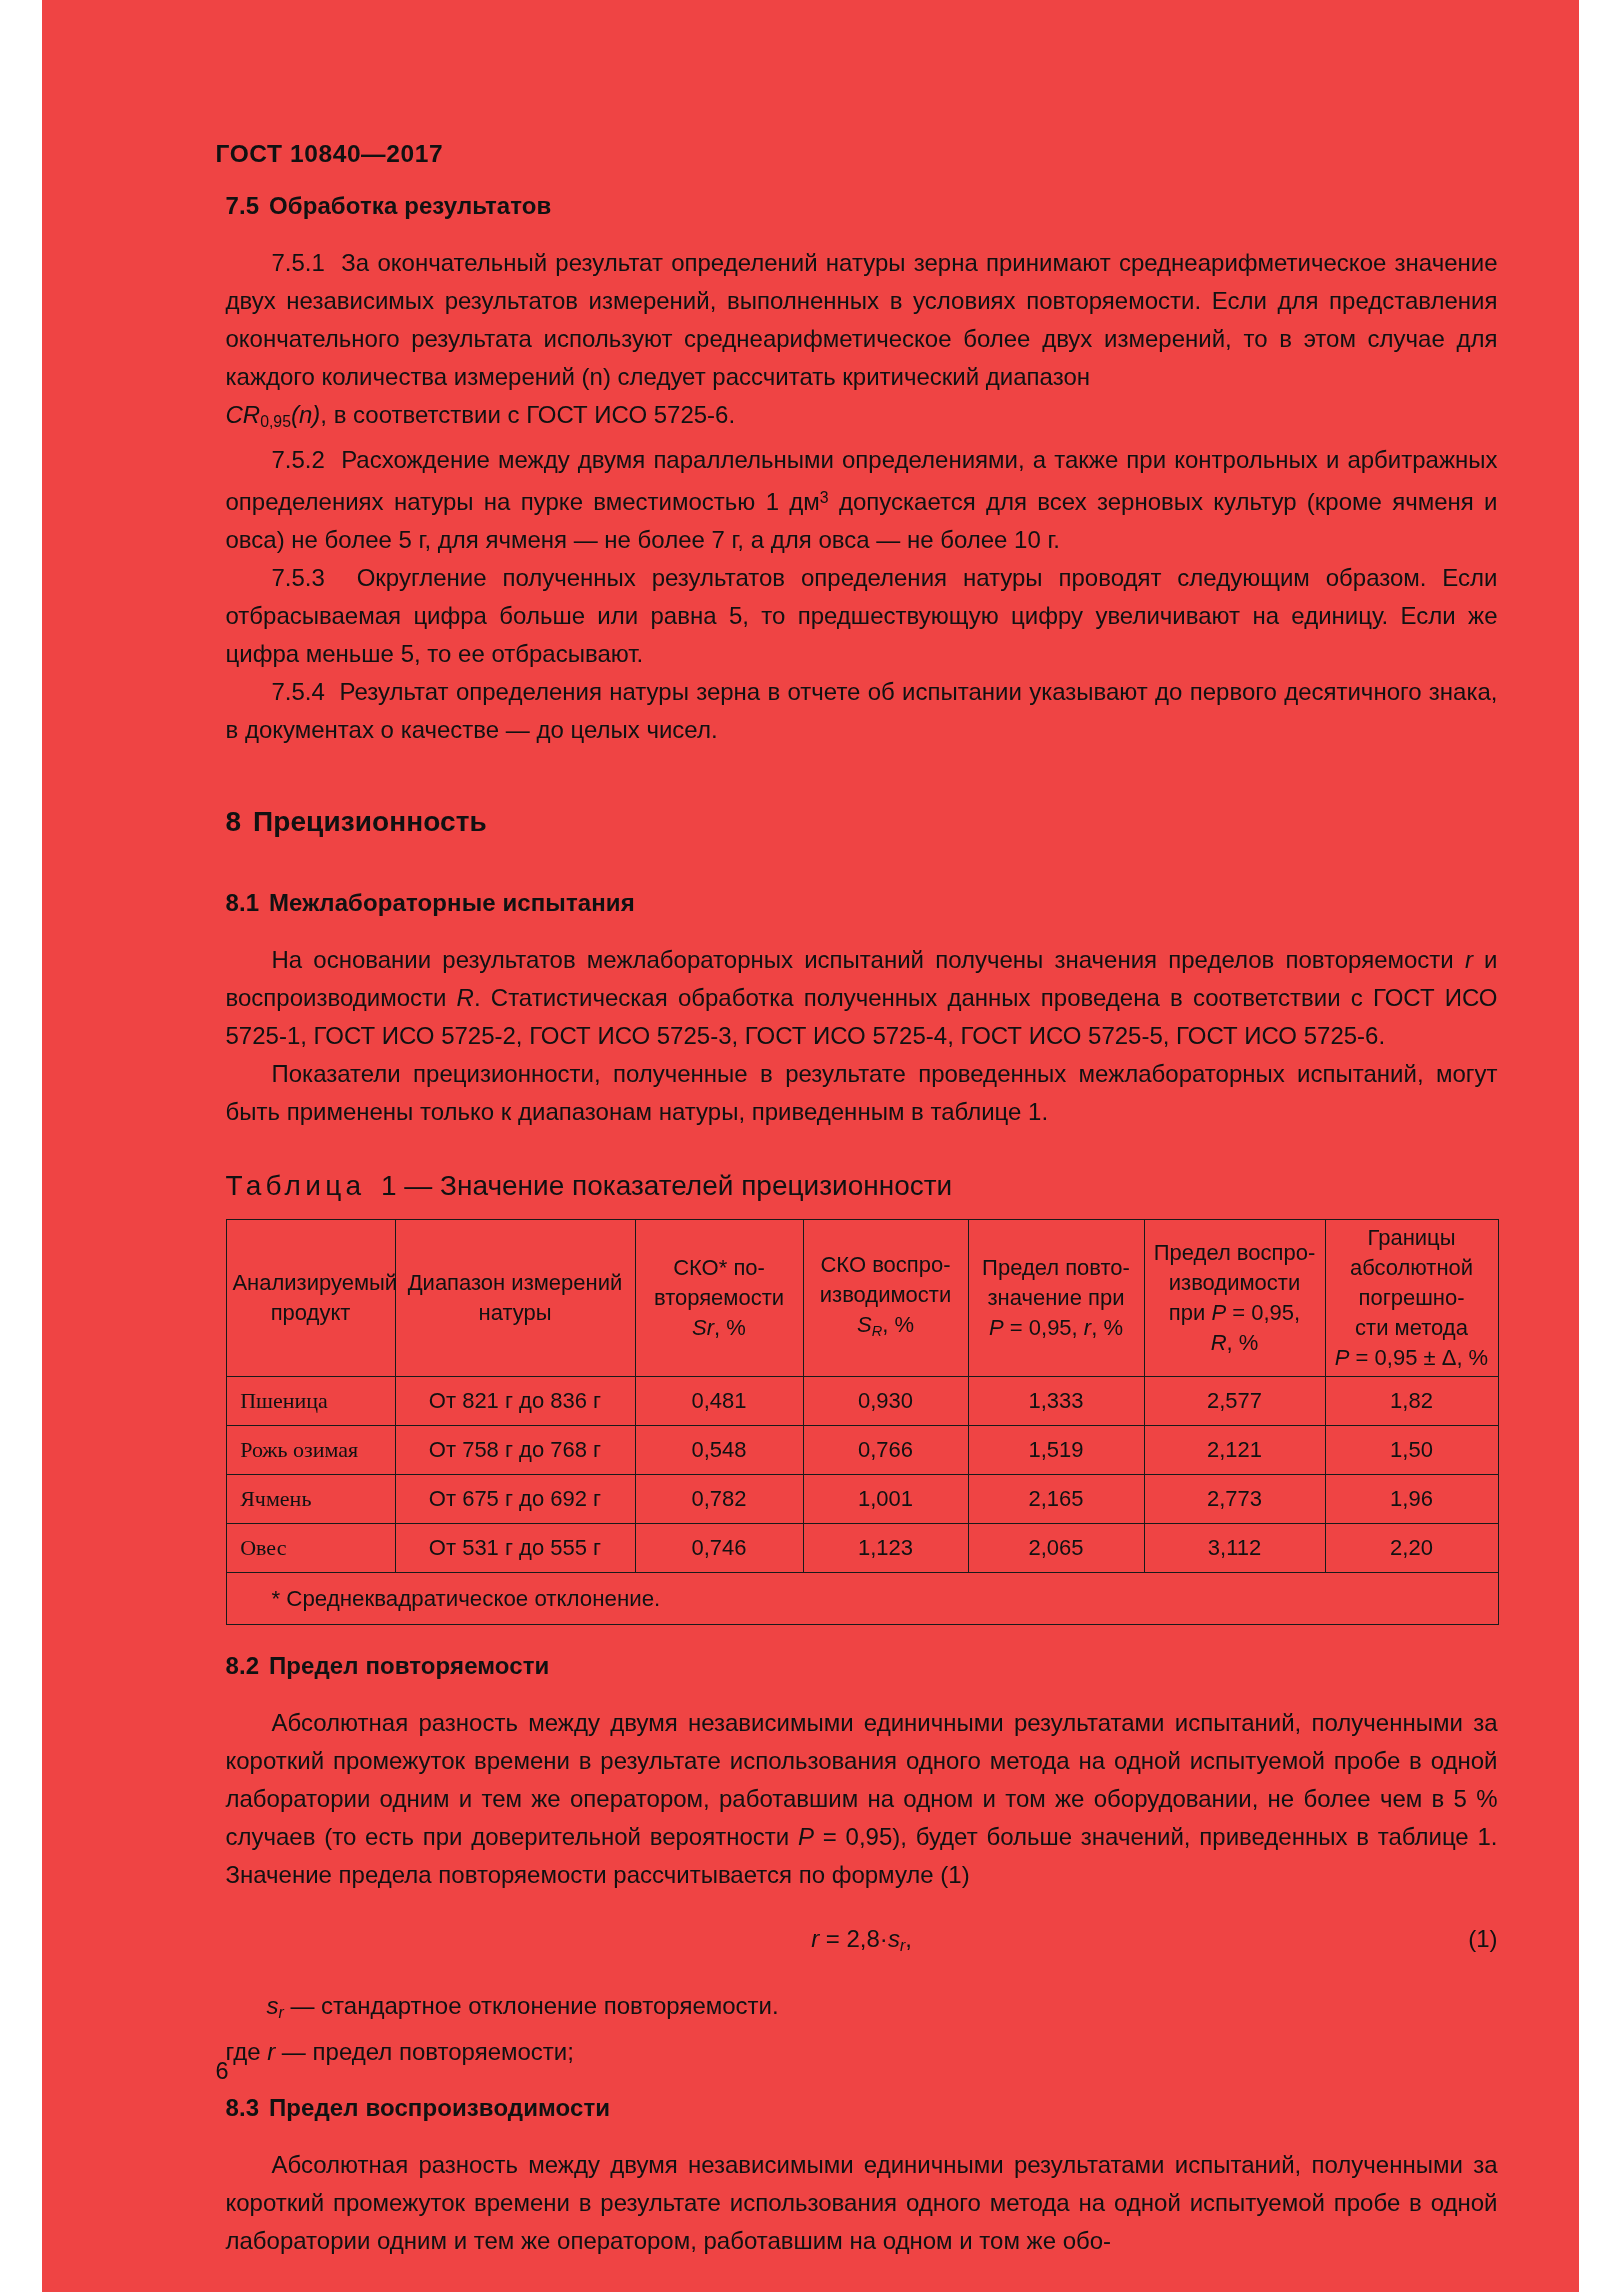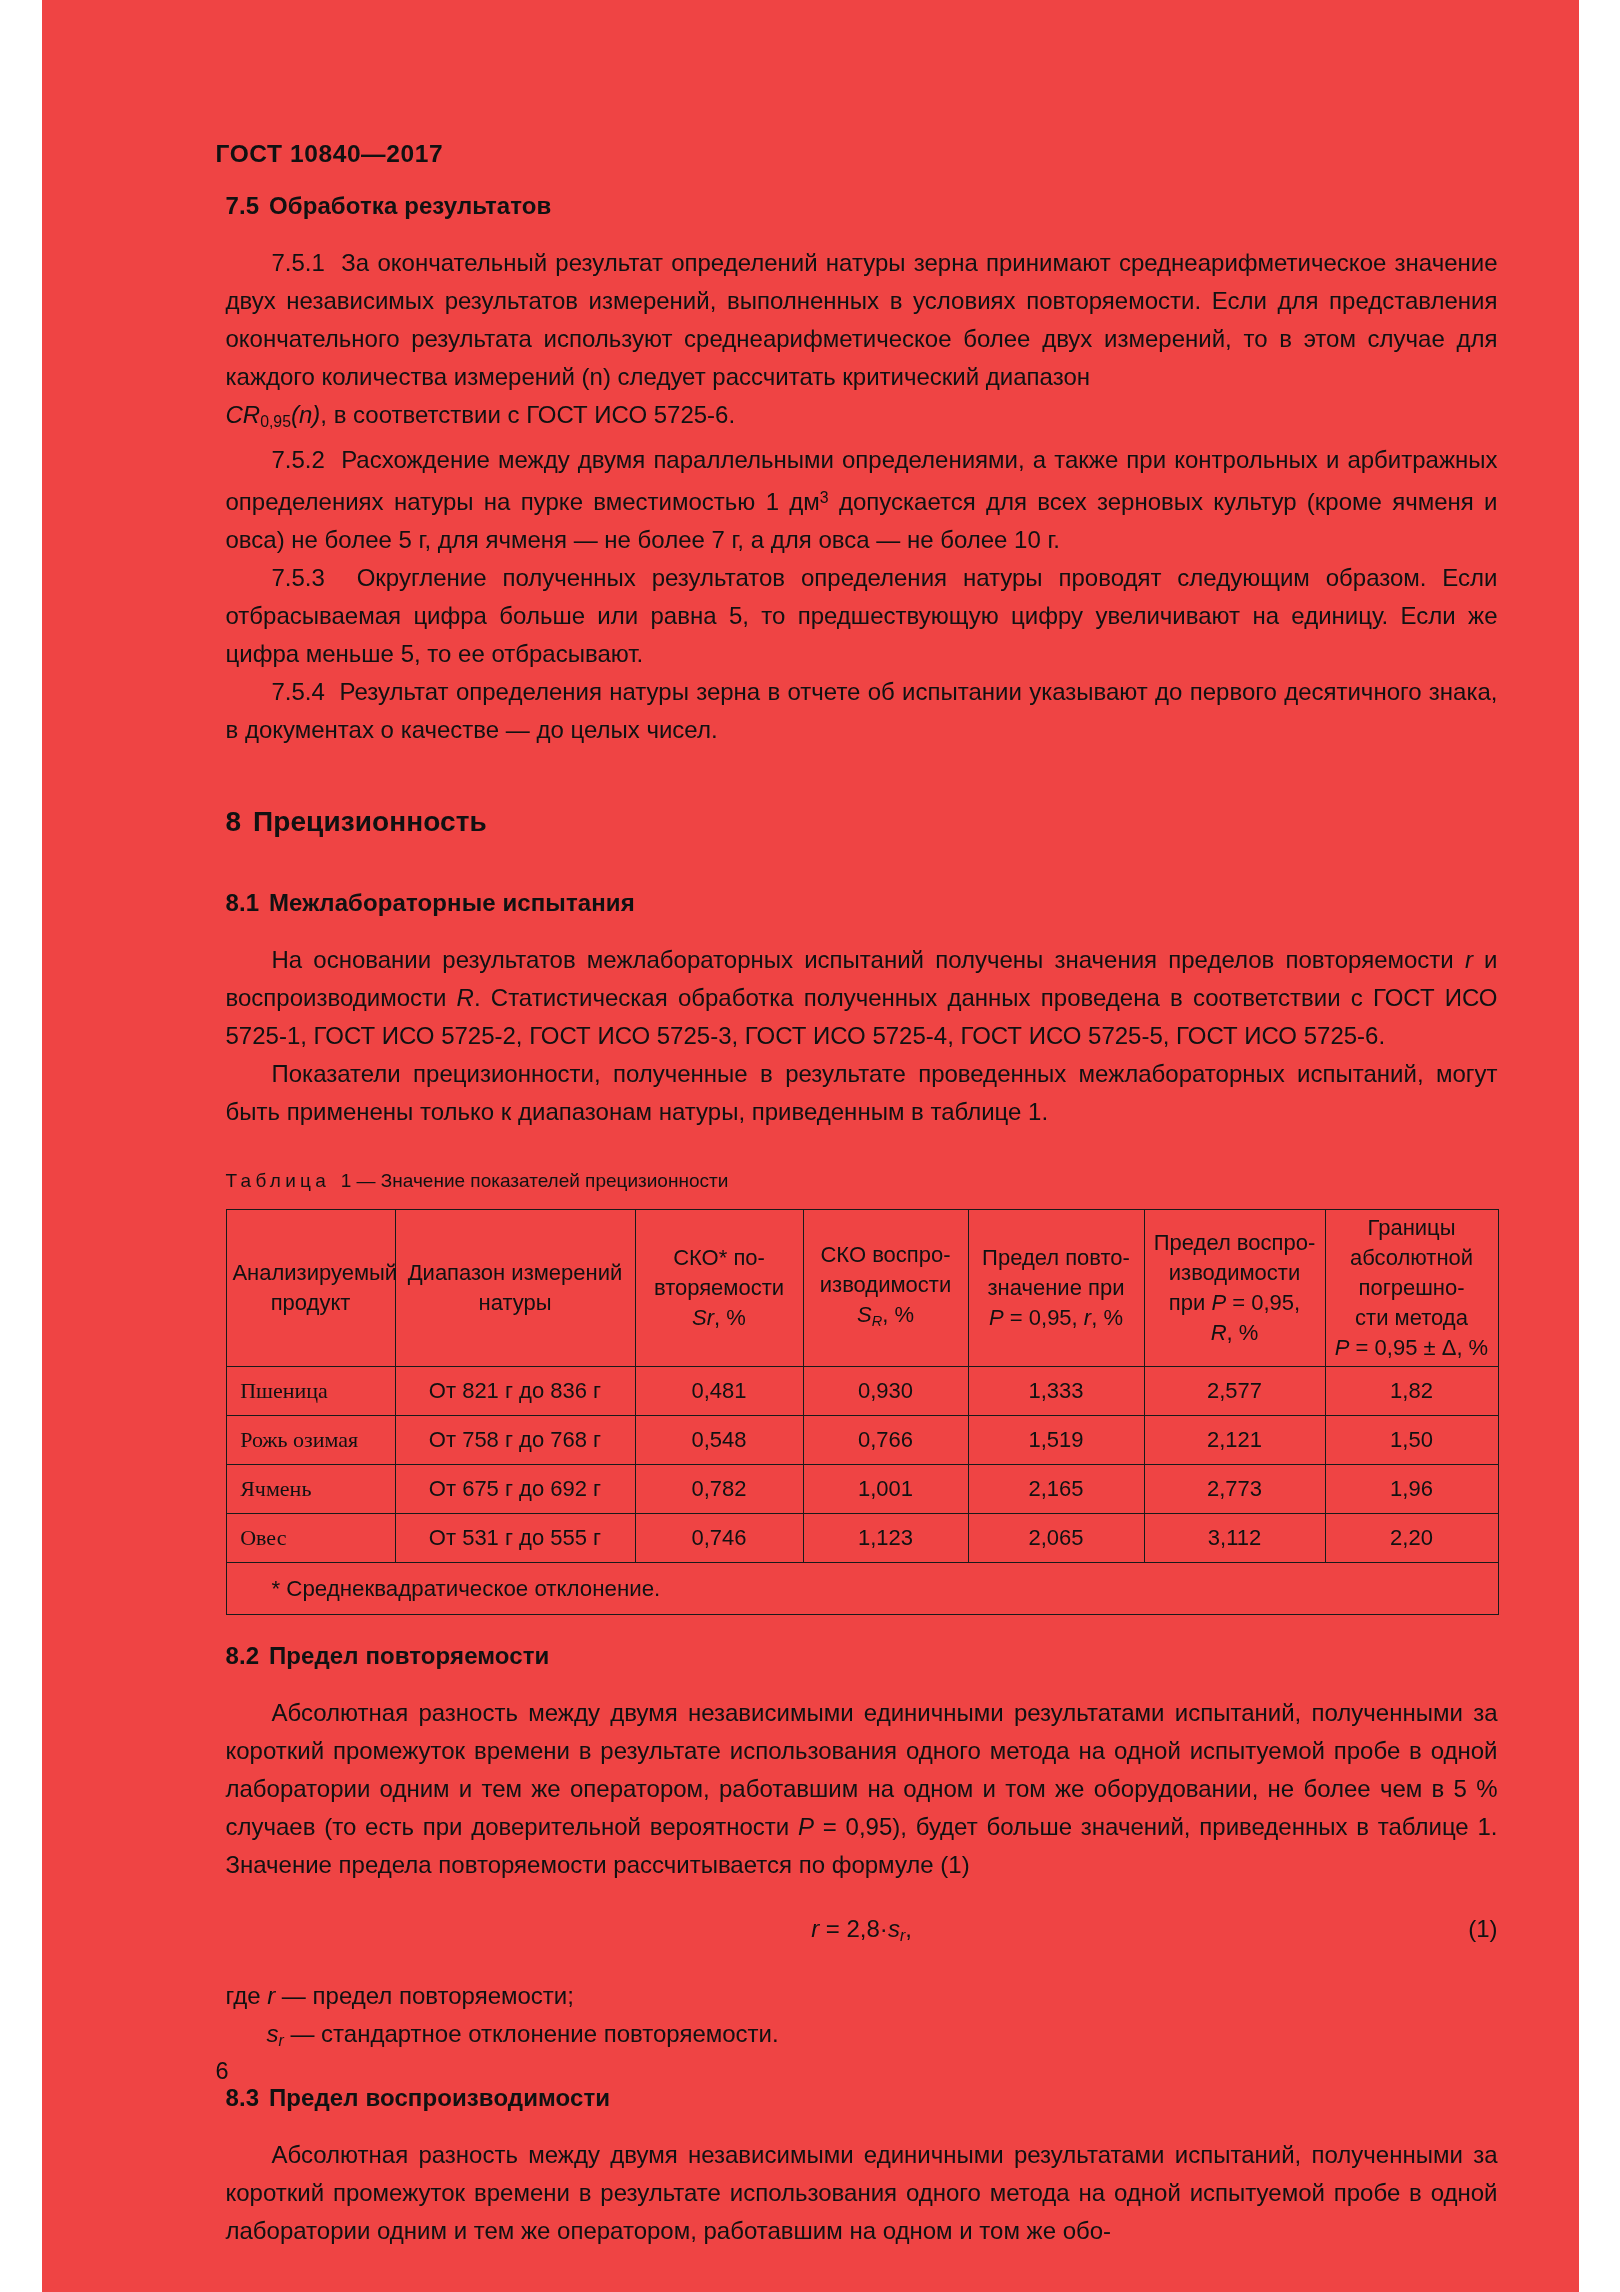--- a/index.html
+++ b/index.html
@@ -86,21 +86,21 @@
   .sp-18 { height: 17.6px; }
   .sp-24 { height: 23.5px; }
   .sp-28 { height: 27.4px; }
   .sp-32 { height: 31px; }
   .sp-40 { height: 39px; }
   .sp-52 { height: 51px; }
   .sp-58 { height: 57px; }
 
   
   .table-caption {
-    font-size: 19px;
+    font-size: 28px;
     margin: 0;
     white-space: nowrap;
   }
   .table-caption .tword {
     letter-spacing: 4.3px;
   }
   table.prec {
     border-collapse: collapse;
     width: 1272px;
     table-layout: fixed;
@@ -336,23 +336,23 @@
 
     <div class="sp-32"></div>
 
     <div class="formula-row">
       <div class="formula-body"><em class="it">r</em><span> = 2,8·</span><em class="it">s</em><sub class="sb"><em class="it">r</em></sub><span>,</span></div>
       <div class="formula-num">(1)</div>
     </div>
 
     <div class="sp-24"></div>
 
+    <p class="where-line second"><em class="it">s</em><sub class="sb"><em class="it">r</em></sub><span> — стандартное отклонение повторяемости.</span></p>
+
     <p class="where-line"><span>где </span><em class="it">r</em><span> — предел повторяемости;</span></p>
-
-    <p class="where-line second"><em class="it">s</em><sub class="sb"><em class="it">r</em></sub><span> — стандартное отклонение повторяемости.</span></p>
 
     <div class="sp-24"></div>
 
     <h3 class="h3">
       <span class="num">8.3</span><span>Предел воспроизводимости</span>
     </h3>
 
     <div class="sp-24"></div>
 
     <p class="body-text indent">Абсолютная разность между двумя независимыми единичными результатами испытаний, полученными за короткий промежуток времени в результате использования одного метода на одной испытуемой пробе в одной лаборатории одним и тем же оператором, работавшим на одном и том же обо-</p>

